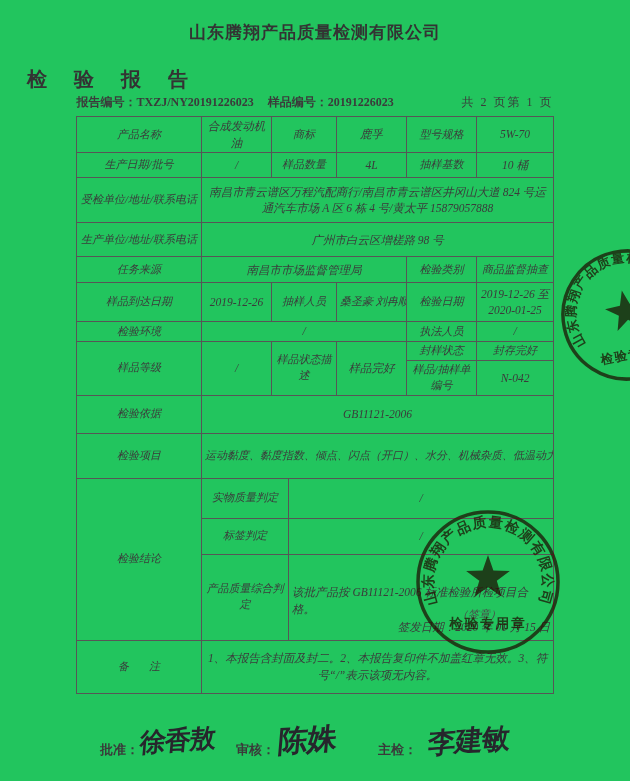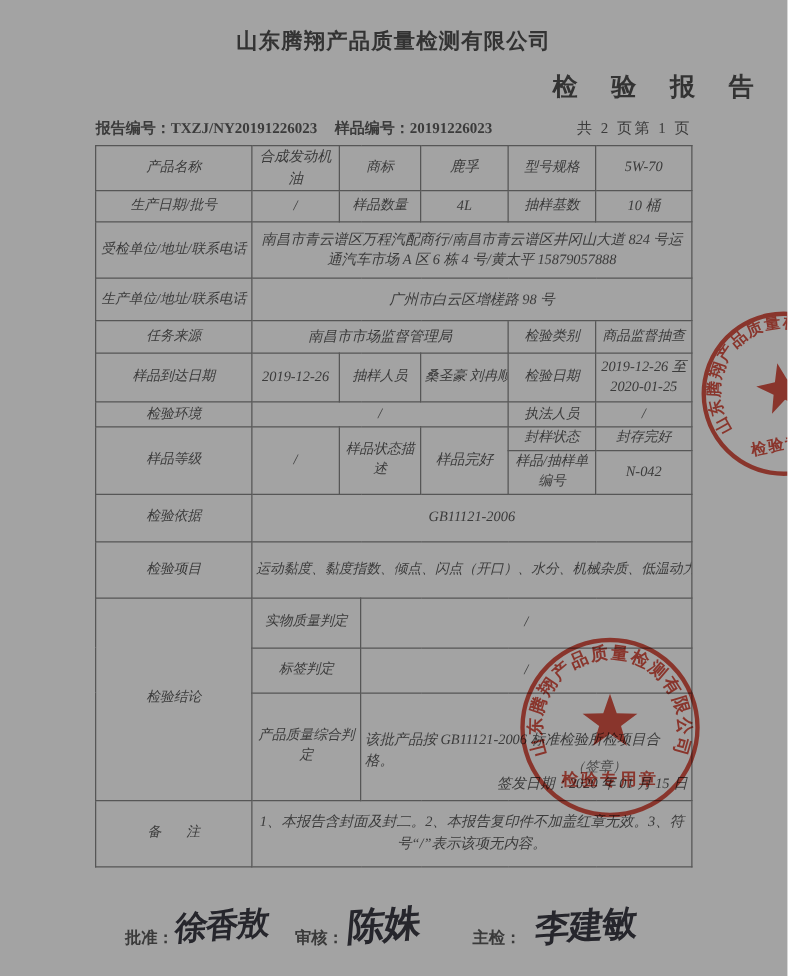--- a/index.html
+++ b/index.html
@@ -1,44 +1,44 @@
 <!DOCTYPE html>
 <html><head>
 <meta charset="utf-8">
 <style>
   html,body{margin:0;padding:0;}
   body{background:#ffffff;}
   .page{
     position:relative;
     width:630px;height:781px;
-    background:#a3a3a3;
+    background:#22c55e;
     overflow:hidden;
     font-family:"Liberation Serif","DejaVu Serif",serif;
     color:#3b3b3b;
   }
   .company-title{
     padding-top:21px;
     text-align:center;
     font-size:17px;
     font-weight:bold;
     letter-spacing:1px;
     color:#333;
   }
   .report-title{
-    margin-top:12px;
-    text-align:right;
+    margin-top:22px;
+    text-align:left;
     font-size:20px;
     font-weight:bold;
     letter-spacing:27px;
     text-indent:27px;
     color:#333;
   }
   .meta-row{
     width:477px;
-    margin:11px auto 0;
+    margin:1px auto 0;
     display:flex;
     align-items:center;
     font-size:12px;
     font-weight:bold;
     white-space:nowrap;
   }
   .meta-sample{margin-left:14px;}
   .meta-pages{margin-left:auto;font-weight:normal;letter-spacing:2px;}
   table.report{
     width:477px;

